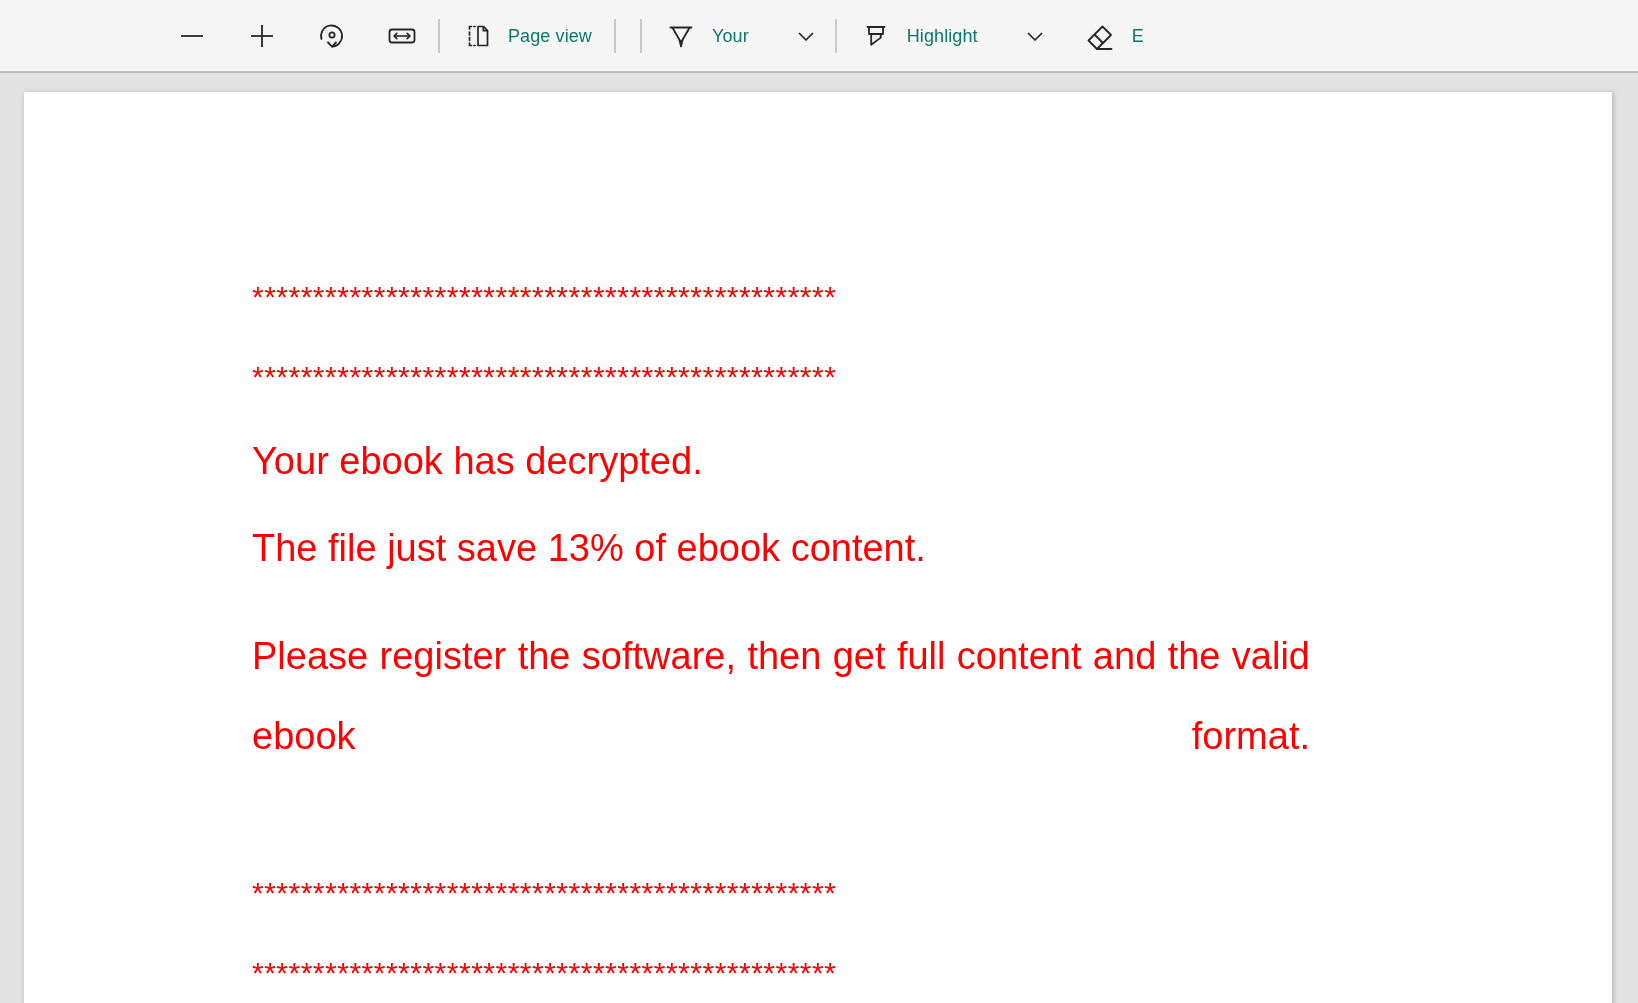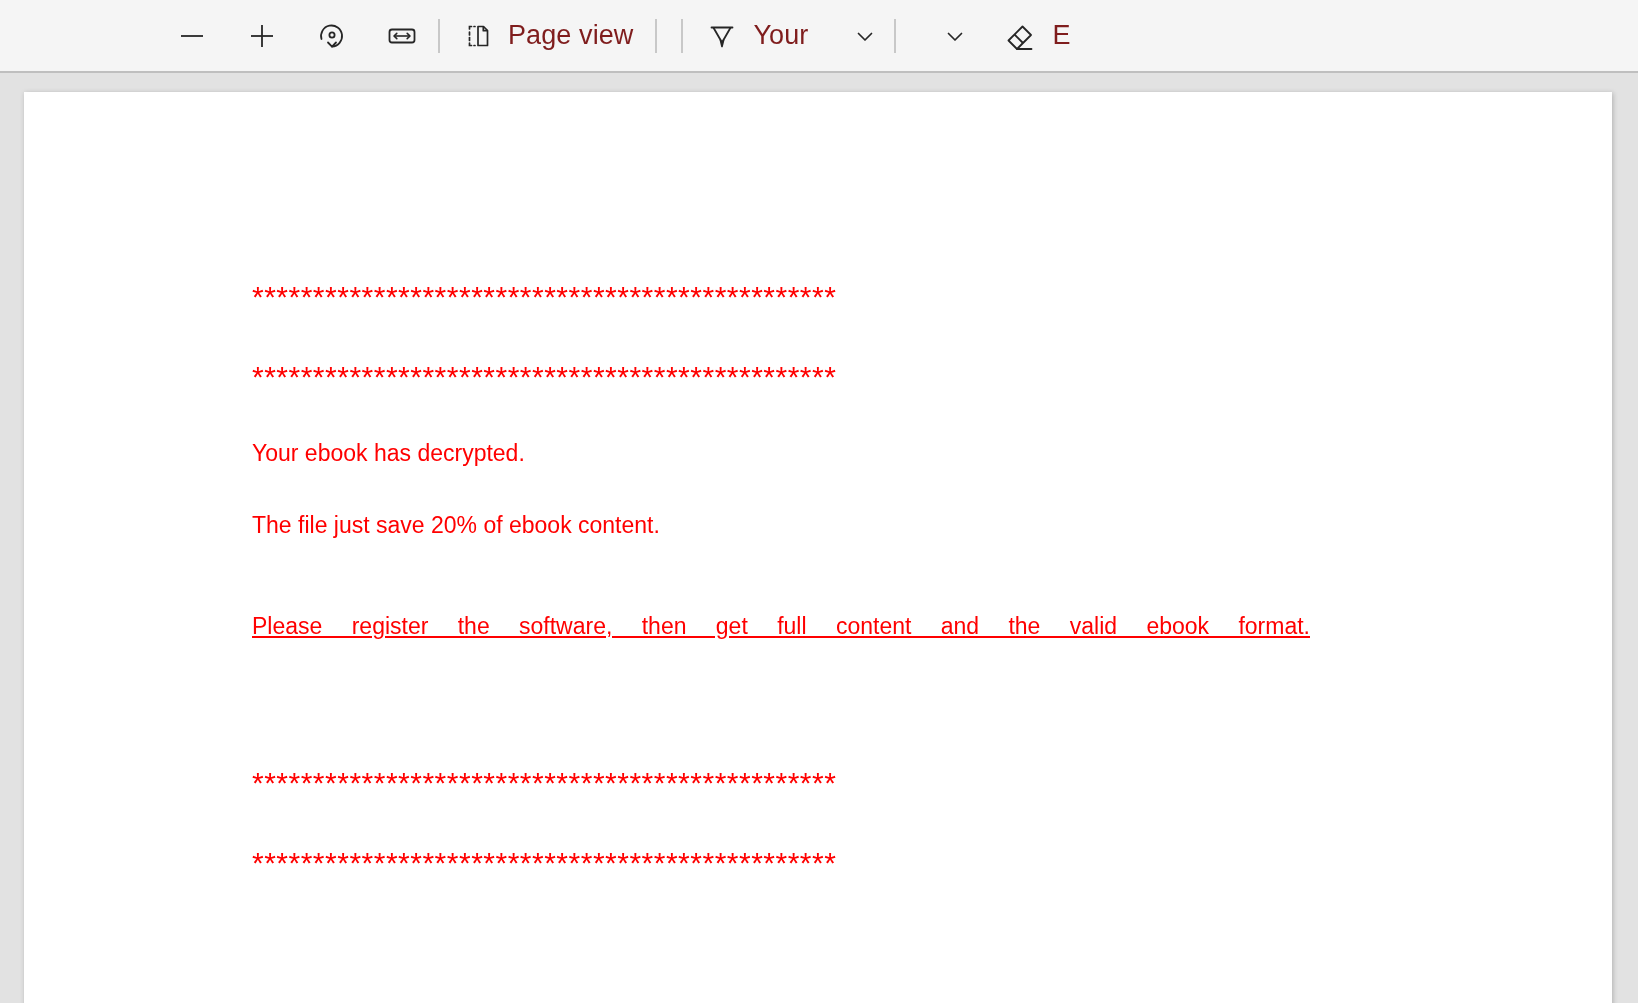--- a/index.html
+++ b/index.html
@@ -39,22 +39,22 @@
     align-items: center;
     justify-content: center;
     height: 48px;
     border-radius: 5px;
     color: #262626;
     flex: none;
   }
   .tb-icon-btn { width: 48px; }
   .tb-combo { padding: 0 10px; gap: 14px; }
   .tb-label {
-    font-size: 27px;
-    color: #7f1d1d;
+    font-size: 18px;
+    color: #0f766e;
     line-height: 1;
     letter-spacing: 0.1px;
   }
   .tb-sep {
     width: 2px;
     height: 34px;
     background: #c8c8c8;
     margin: 0 12px;
     flex: none;
   }
@@ -87,37 +87,36 @@
   .page-content {
     position: absolute;
     top: 0; left: 0;
     width: 1588px;
     padding: 190px 100px 0 228px;
   }
 
   .doc-line {
     color: #ff0000;
     font-family: "Liberation Sans", sans-serif;
-    font-size: 23px;
+    font-size: 38px;
     line-height: 1.0;
     margin: 0 0 49px 0;
     white-space: nowrap;
   }
   .doc-stars {
     font-size: 30px;
     letter-spacing: 0.5px;
     margin-bottom: 50px;
   }
   .doc-para {
     white-space: normal;
     text-align: justify;
     width: 1058px;
     line-height: 80px;
     margin-bottom: 22px;
-    text-decoration: underline;
   }
   .doc-para::after {
     content: "";
     display: inline-block;
     width: 100%;
   }
   .gap-before-stars { margin-top: 14px; }
 </style>
 </head>
 <body>
@@ -209,20 +208,30 @@
     <div class="tb-item chev">
       <span>
         <svg width="24" height="24" viewBox="0 0 24 24">
           <path d="M5.5 9.5 L12 16 L18.5 9.5" fill="none" stroke="#262626" stroke-width="1.7" stroke-linecap="round" stroke-linejoin="round"></path>
         </svg>
       </span>
     </div>
 
     <div class="tb-sep"></div>
 
+    <div class="tb-item tb-combo">
+      <span>
+        <svg width="34" height="34" viewBox="0 0 34 34">
+          <line x1="8.5" y1="8" x2="25.5" y2="8" stroke="#262626" stroke-width="1.8" stroke-linecap="round"></line>
+          <path d="M10 8.2 L10 15 L24 15 L24 8.2" fill="none" stroke="#262626" stroke-width="1.8" stroke-linejoin="round"></path>
+          <path d="M12.2 15.2 L12.2 25.8 L21.8 18.6 L21.8 15.2 Z" fill="none" stroke="#262626" stroke-width="1.8" stroke-linejoin="round"></path>
+        </svg>
+      </span>
+      <span class="tb-label">Highlight</span>
+    </div>
 
     <div class="tb-gap-lg"></div>
 
     <div class="tb-item chev">
       <span>
         <svg width="24" height="24" viewBox="0 0 24 24">
           <path d="M5.5 9.5 L12 16 L18.5 9.5" fill="none" stroke="#262626" stroke-width="1.7" stroke-linecap="round" stroke-linejoin="round"></path>
         </svg>
       </span>
     </div>
@@ -245,21 +254,21 @@
   <div class="viewer">
     <div class="page">
       <div class="page-content">
 
         <div class="doc-line doc-stars">************************************************</div>
 
         <div class="doc-line doc-stars">************************************************</div>
 
         <div class="doc-line">Your ebook has decrypted.</div>
 
-        <div class="doc-line">The file just save 20% of ebook content.</div>
+        <div class="doc-line">The file just save 13% of ebook content.</div>
 
         <div class="doc-line doc-para">Please register the software, then get full content and the valid ebook format.</div>
 
         <div class="doc-line doc-stars gap-before-stars">************************************************</div>
 
         <div class="doc-line doc-stars">************************************************</div>
 
       </div>
     </div>
   </div>

